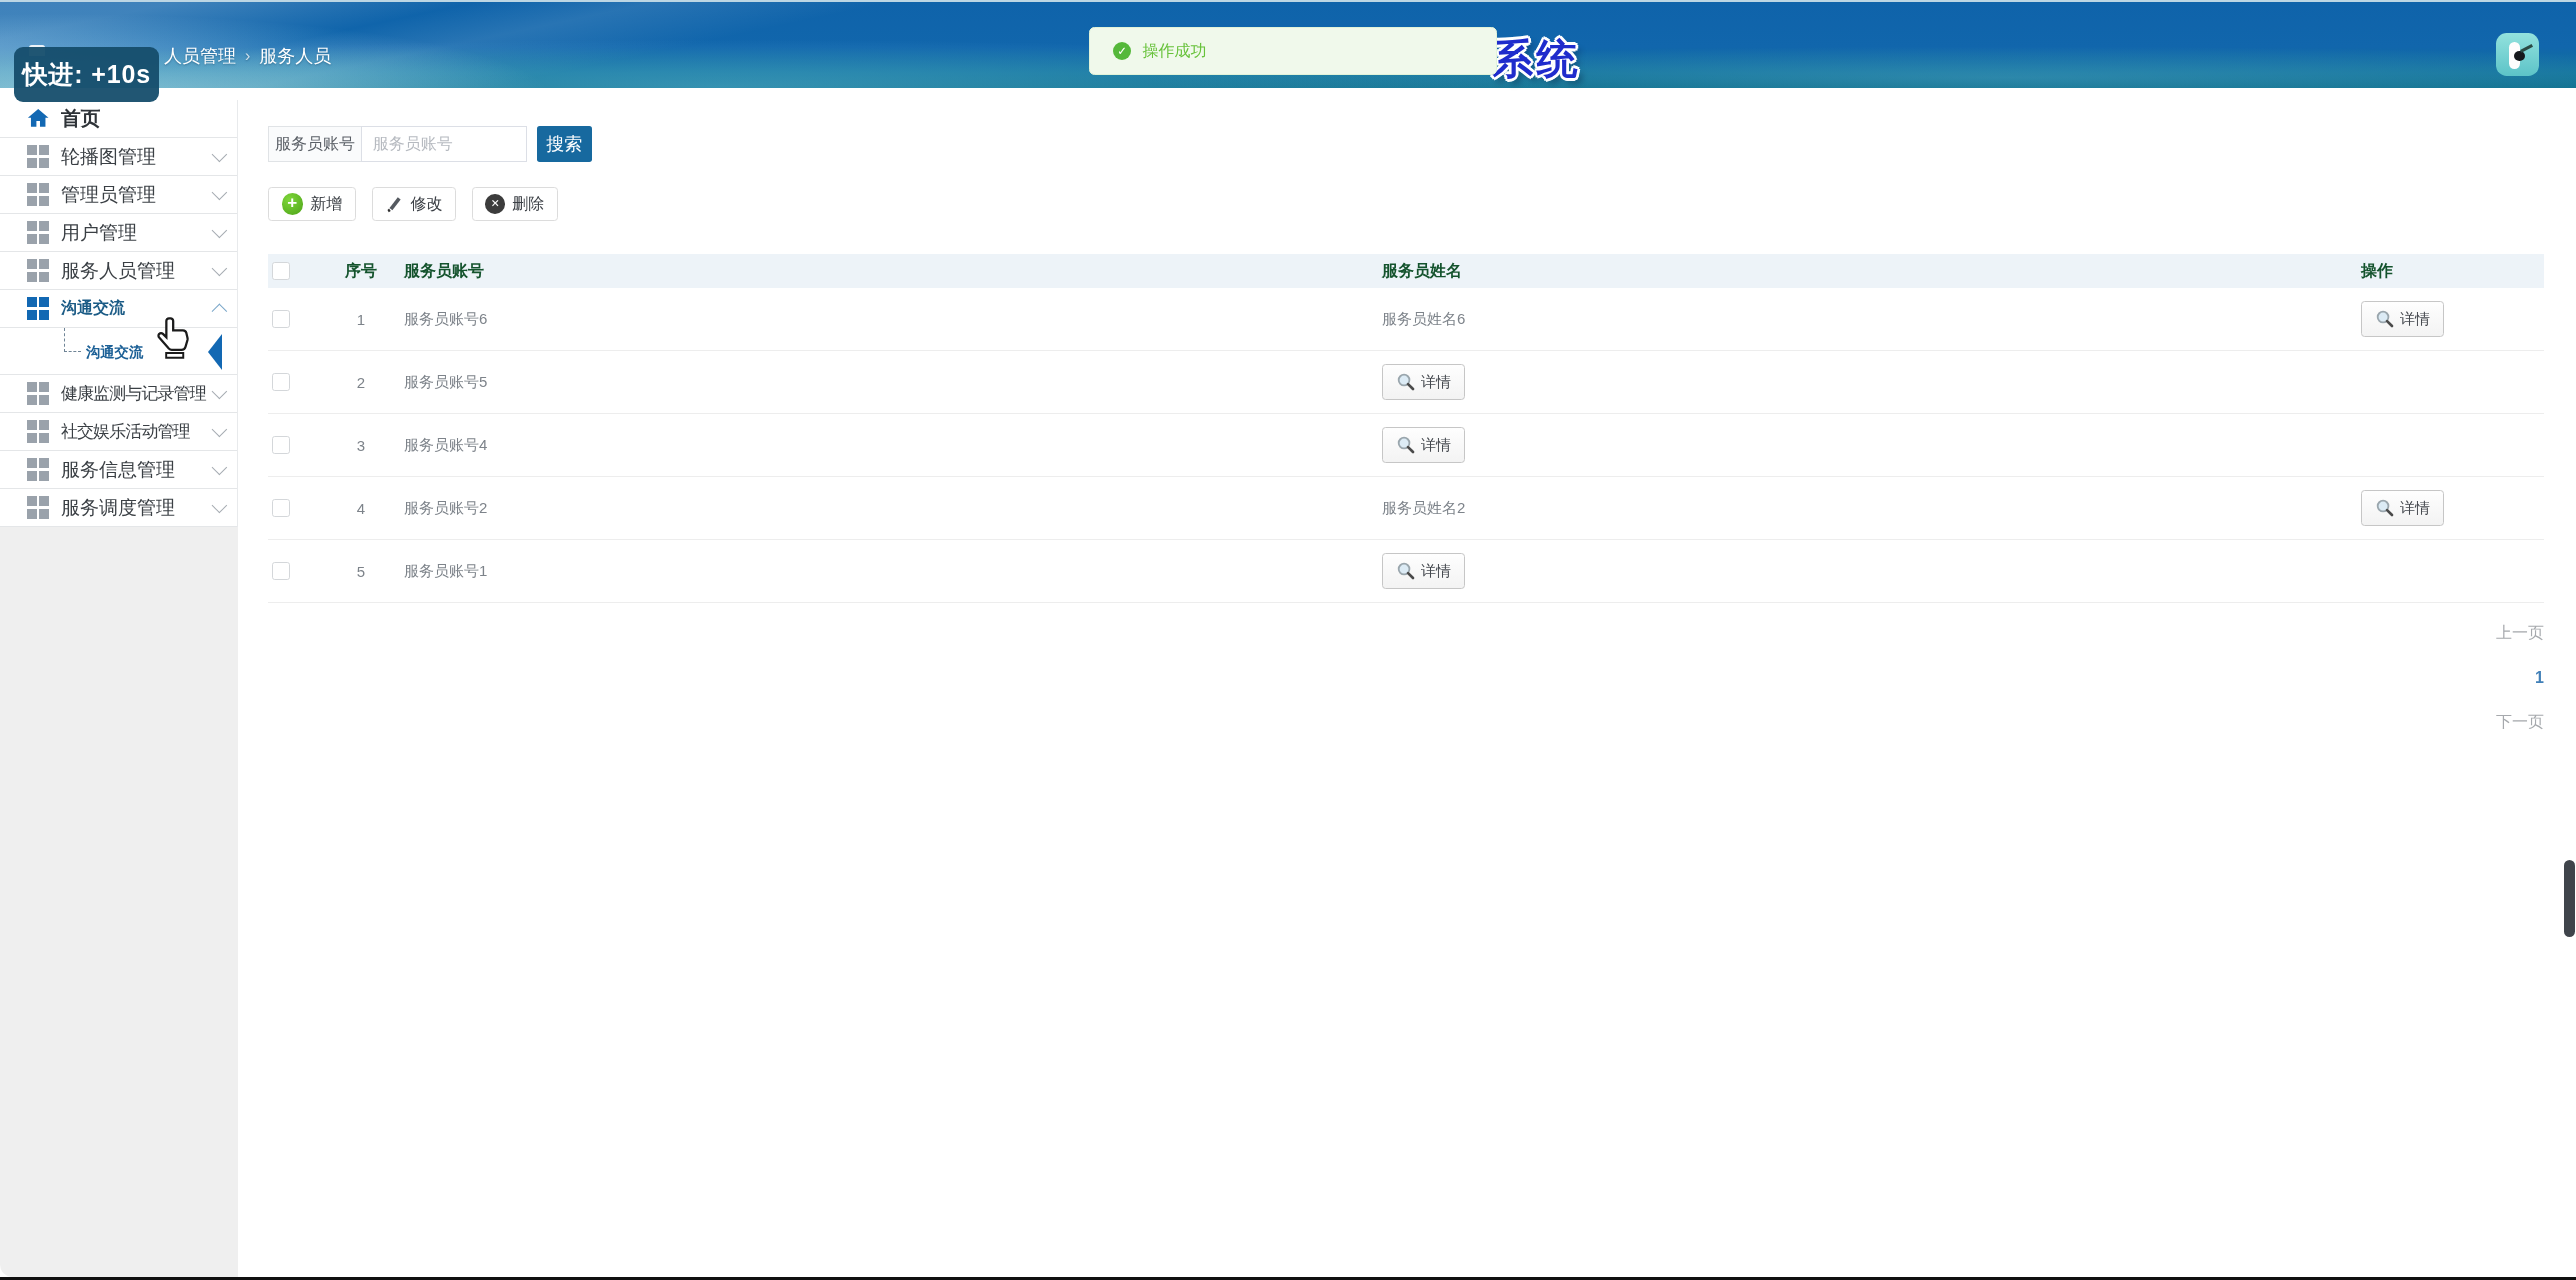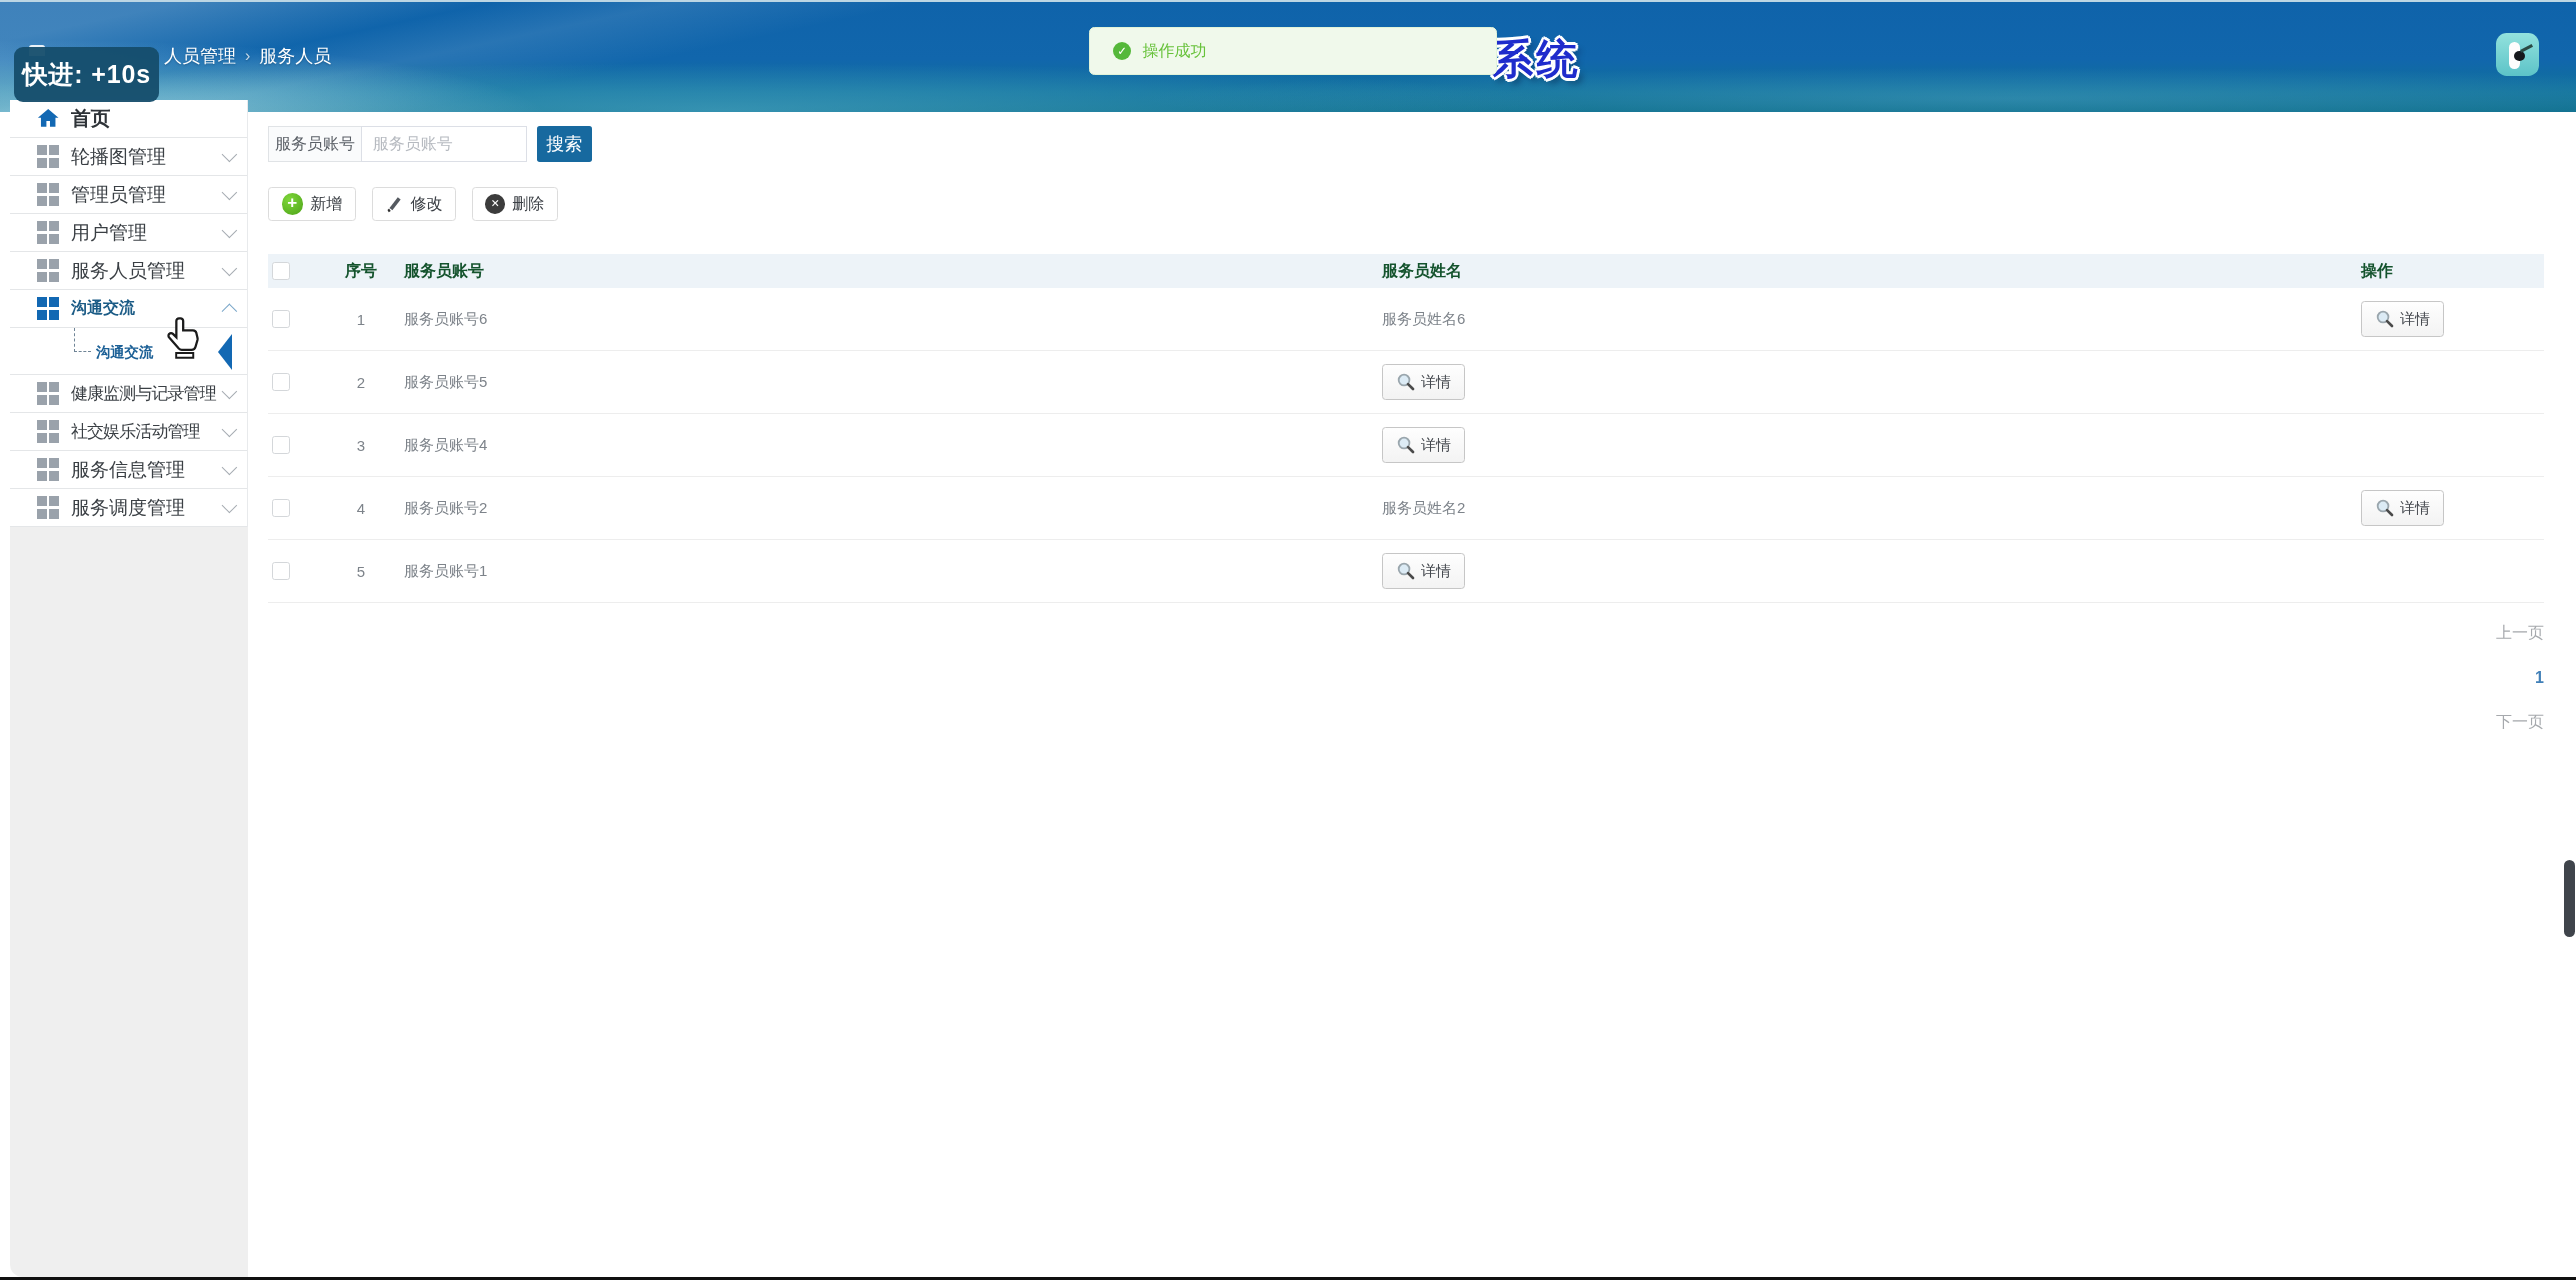--- a/index.html
+++ b/index.html
@@ -2,21 +2,21 @@
 <html style="font-size:14.3px"><head>
 <meta charset="utf-8">
 <style>
   html,body{margin:0;padding:0;}
   body{
     width:2576px;height:1281px;position:relative;overflow:hidden;background:#fff;
     font-family:"Liberation Sans","DejaVu Sans",sans-serif;color:#333;
   }
   
   .header{
-    position:absolute;left:0;top:0;right:0;height:112px;z-index:1;
+    position:absolute;left:0;top:0;right:0;height:88px;z-index:1;
     border-top:2.7px solid #bcd6e4;box-sizing:border-box;
     background:
       radial-gradient(ellipse 805px 134px at 2% 110%, rgba(200,240,255,.65), rgba(200,240,255,0) 62%),
       radial-gradient(ellipse 1342px 72px at 28% 98%, rgba(120,205,235,.38), rgba(120,205,235,0) 65%),
       radial-gradient(ellipse 1252px 45px at 78% 88%, rgba(150,220,245,.22), rgba(150,220,245,0) 70%),
       linear-gradient(168deg, rgba(255,255,255,.20) 6%, rgba(255,255,255,0) 16%, rgba(255,255,255,.10) 22%, rgba(255,255,255,0) 30%),
       linear-gradient(180deg,#0f63aa 0%,#1166ac 52%,#10719a 82%,#0c6d8c 100%);
   }
   .logo-fragment{position:absolute;left:29px;top:43px;width:16px;height:10.7px;background:#f4f8fb;border-radius:2.7px 2.7px 0 0;opacity:.95;}
   .breadcrumb{position:absolute;left:164px;top:42px;z-index:2;color:#fff;font-size:18px;display:flex;align-items:center;gap:9px;text-shadow:0 0.9px 1.8px rgba(0,40,70,.35);}
@@ -39,21 +39,21 @@
     color:#fff;font-size:25px;font-weight:bold;letter-spacing:0.9px;
   }
   
   .toast{
     position:absolute;left:1089px;top:27px;width:408px;height:48px;z-index:30;box-sizing:border-box;
     background:#f0f9eb;border:0.9px solid #e1f3d8;border-radius:5.4px;display:flex;align-items:center;padding-left:23px;gap:11.6px;
   }
   .toast .ticon{width:18px;height:18px;border-radius:50%;background:#55b83a;color:#fff;font-size:11.6px;line-height:18px;text-align:center;font-weight:bold;flex:0 0 auto;}
   .toast .ttext{color:#67c23a;font-size:16px;}
   
-  .sidebar{position:absolute;left:10px;top:100px;bottom:4.5px;width:238px;background:#efefef;border-bottom-left-radius:12.5px;z-index:3;}
+  .sidebar{position:absolute;left:0;top:100px;bottom:4.5px;width:238px;background:#efefef;border-bottom-left-radius:12.5px;z-index:3;}
   .side-items{background:#fff;border-right:0.9px solid #e8eaec;}
   .side-item{height:38px;box-sizing:border-box;border-bottom:0.9px solid #e4e6e8;display:flex;align-items:center;padding:0 12.5px 0 27px;cursor:pointer;background:#fff;}
   .side-item .lbl{font-size:19px;color:#3a3f44;flex:1;margin-left:11.6px;white-space:nowrap;overflow:hidden;}
   .side-item.sz-s .lbl{font-size:17px;letter-spacing:-0.9px;}
   .side-item.home .lbl{font-size:19.7px;font-weight:bold;color:#2e3338;}
   .side-item.active .lbl{font-size:16px;color:#1c5c86;font-weight:bold;}
   .gicon{display:grid;grid-template-columns:9.8px 9.8px;grid-gap:2.7px;flex:0 0 auto;}
   .gicon i{width:9.8px;height:9.8px;background:#9aa2ab;display:block;}
   .side-item.active .gicon i{background:#1268b3;}
   .chev{width:9.8px;height:9.8px;border-right:1.8px solid #a6acb2;border-bottom:1.8px solid #a6acb2;transform:rotate(45deg);margin-top:-4.5px;flex:0 0 auto;}

